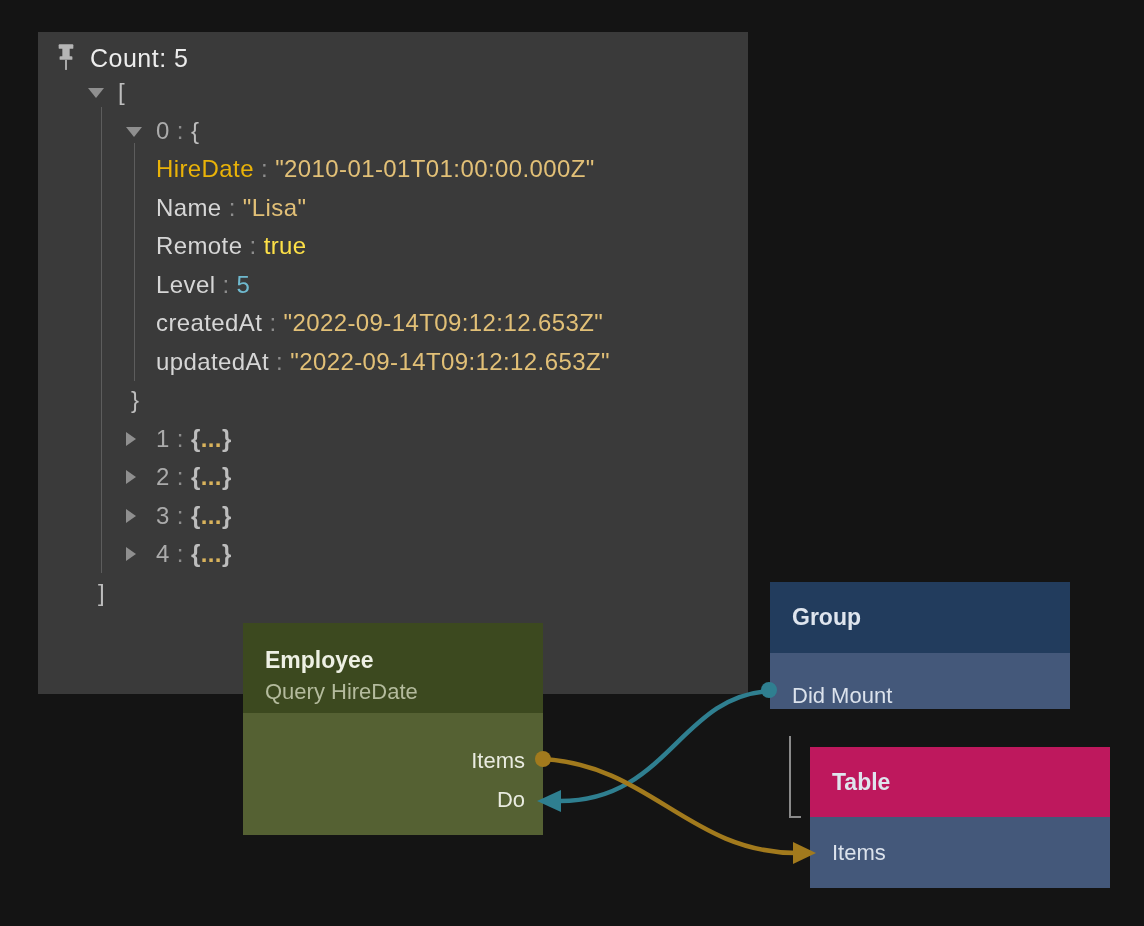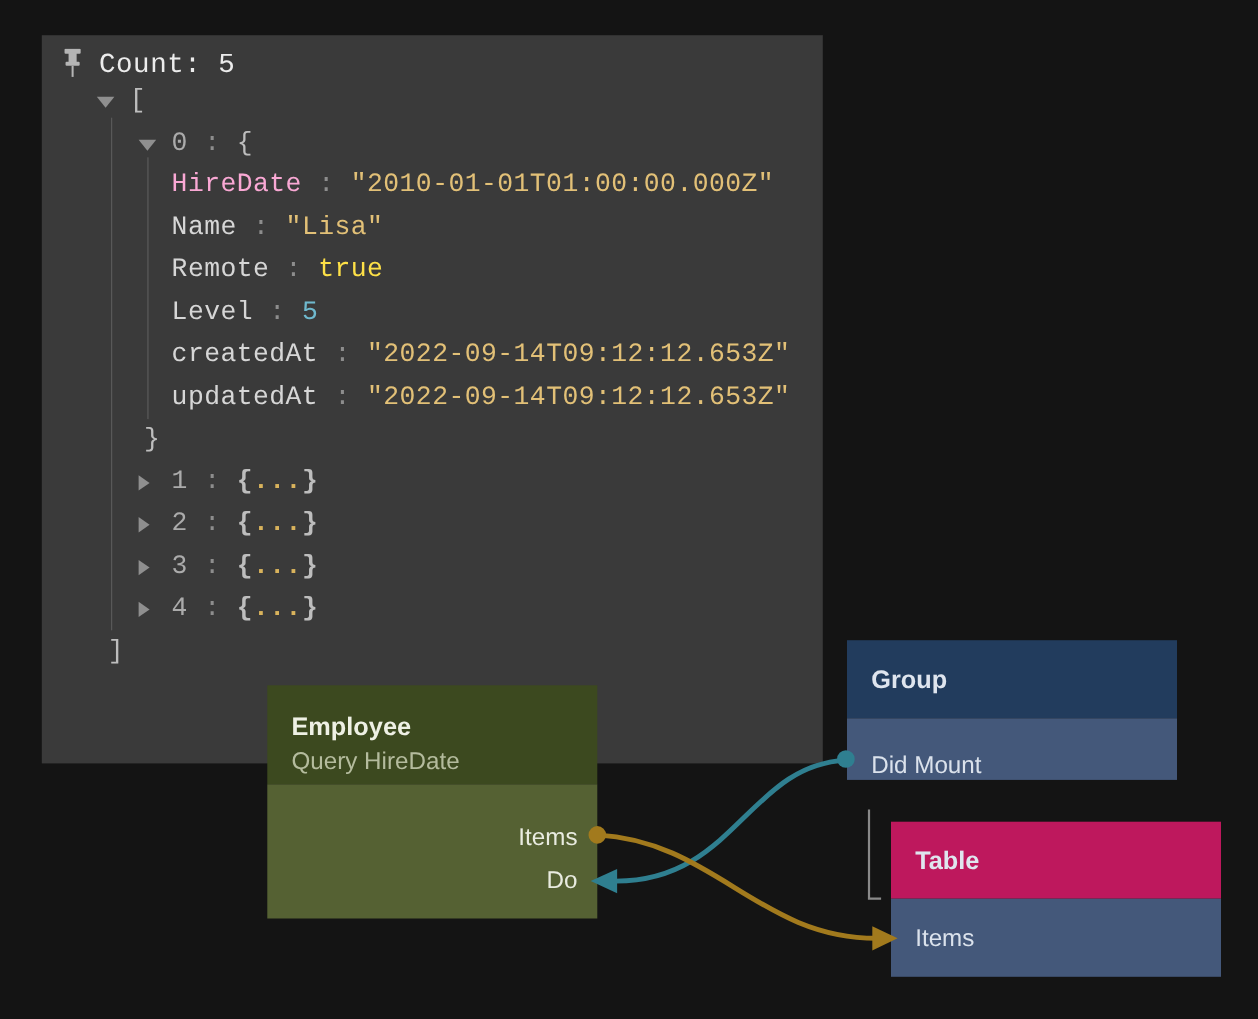--- a/index.html
+++ b/index.html
@@ -6,21 +6,21 @@
   .canvas {
     position:relative; width:1144px; height:926px; overflow:hidden;
     background:#141414;
     font-family:"Liberation Sans", sans-serif;
   }
 
   
   .inspector {
     position:absolute; left:38px; top:32px; width:710px; height:662px;
     background:#3a3a3a;
-    font-family:Liberation Mono, monospace;
+    font-family:Liberation Sans, sans-serif;
   }
   .insp-header {
     position:absolute; left:17px; top:8px; height:36px;
     display:flex; align-items:center; gap:13px;
   }
   .pin { display:block; }
   .insp-title { font-size:25px; font-weight:500; color:#ececec; letter-spacing:0.5px; }
 
   .guide { position:absolute; width:1px; background:#5d5d5d; }
   .g1 { left:63px; top:75px;  height:466px; }
@@ -87,21 +87,21 @@
           <rect x="11" y="17" width="2" height="11"></rect>
         </g>
       </svg>
       <span class="insp-title">Count: 5</span>
     </div>
     <div class="guide g1"></div>
     <div class="guide g2"></div>
     <div class="tree">
         <div class="tree-row lvl0"><span class="caret down"></span><span style="color: rgb(189, 189, 189);">[</span></div>
         <div class="tree-row lvl1"><span class="caret down"></span><span style="color: rgb(171, 171, 171);">0</span><span style="color: rgb(141, 141, 141);"> : </span><span style="color: rgb(189, 189, 189);">{</span></div>
-        <div class="tree-row field"><span style="color: #f9a8d4;">HireDate</span><span style="color: rgb(141, 141, 141);"> : </span><span style="color: rgb(226, 192, 119);">"2010-01-01T01:00:00.000Z"</span></div>
+        <div class="tree-row field"><span style="color: #eab308;">HireDate</span><span style="color: rgb(141, 141, 141);"> : </span><span style="color: rgb(226, 192, 119);">"2010-01-01T01:00:00.000Z"</span></div>
         <div class="tree-row field"><span style="color: rgb(214, 214, 214);">Name</span><span style="color: rgb(141, 141, 141);"> : </span><span style="color: rgb(226, 192, 119);">"Lisa"</span></div>
         <div class="tree-row field"><span style="color: rgb(214, 214, 214);">Remote</span><span style="color: rgb(141, 141, 141);"> : </span><span style="color: #fde047;">true</span></div>
         <div class="tree-row field"><span style="color: rgb(214, 214, 214);">Level</span><span style="color: rgb(141, 141, 141);"> : </span><span style="color: rgb(111, 185, 206);">5</span></div>
         <div class="tree-row field"><span style="color: rgb(214, 214, 214);">createdAt</span><span style="color: rgb(141, 141, 141);"> : </span><span style="color: rgb(226, 192, 119);">"2022-09-14T09:12:12.653Z"</span></div>
         <div class="tree-row field"><span style="color: rgb(214, 214, 214);">updatedAt</span><span style="color: rgb(141, 141, 141);"> : </span><span style="color: rgb(226, 192, 119);">"2022-09-14T09:12:12.653Z"</span></div>
         <div class="tree-row close1"><span style="color: rgb(189, 189, 189);">}</span></div>
         <div class="tree-row lvl1"><span class="caret right"></span><span style="color: rgb(171, 171, 171);">1</span><span style="color: rgb(141, 141, 141);"> : </span><span style="color: rgb(189, 189, 189); font-weight: 700;">{</span><span style="color: rgb(217, 179, 92); font-weight: 700;">...</span><span style="color: rgb(189, 189, 189); font-weight: 700;">}</span></div>
         <div class="tree-row lvl1"><span class="caret right"></span><span style="color: rgb(171, 171, 171);">2</span><span style="color: rgb(141, 141, 141);"> : </span><span style="color: rgb(189, 189, 189); font-weight: 700;">{</span><span style="color: rgb(217, 179, 92); font-weight: 700;">...</span><span style="color: rgb(189, 189, 189); font-weight: 700;">}</span></div>
         <div class="tree-row lvl1"><span class="caret right"></span><span style="color: rgb(171, 171, 171);">3</span><span style="color: rgb(141, 141, 141);"> : </span><span style="color: rgb(189, 189, 189); font-weight: 700;">{</span><span style="color: rgb(217, 179, 92); font-weight: 700;">...</span><span style="color: rgb(189, 189, 189); font-weight: 700;">}</span></div>
         <div class="tree-row lvl1"><span class="caret right"></span><span style="color: rgb(171, 171, 171);">4</span><span style="color: rgb(141, 141, 141);"> : </span><span style="color: rgb(189, 189, 189); font-weight: 700;">{</span><span style="color: rgb(217, 179, 92); font-weight: 700;">...</span><span style="color: rgb(189, 189, 189); font-weight: 700;">}</span></div>

